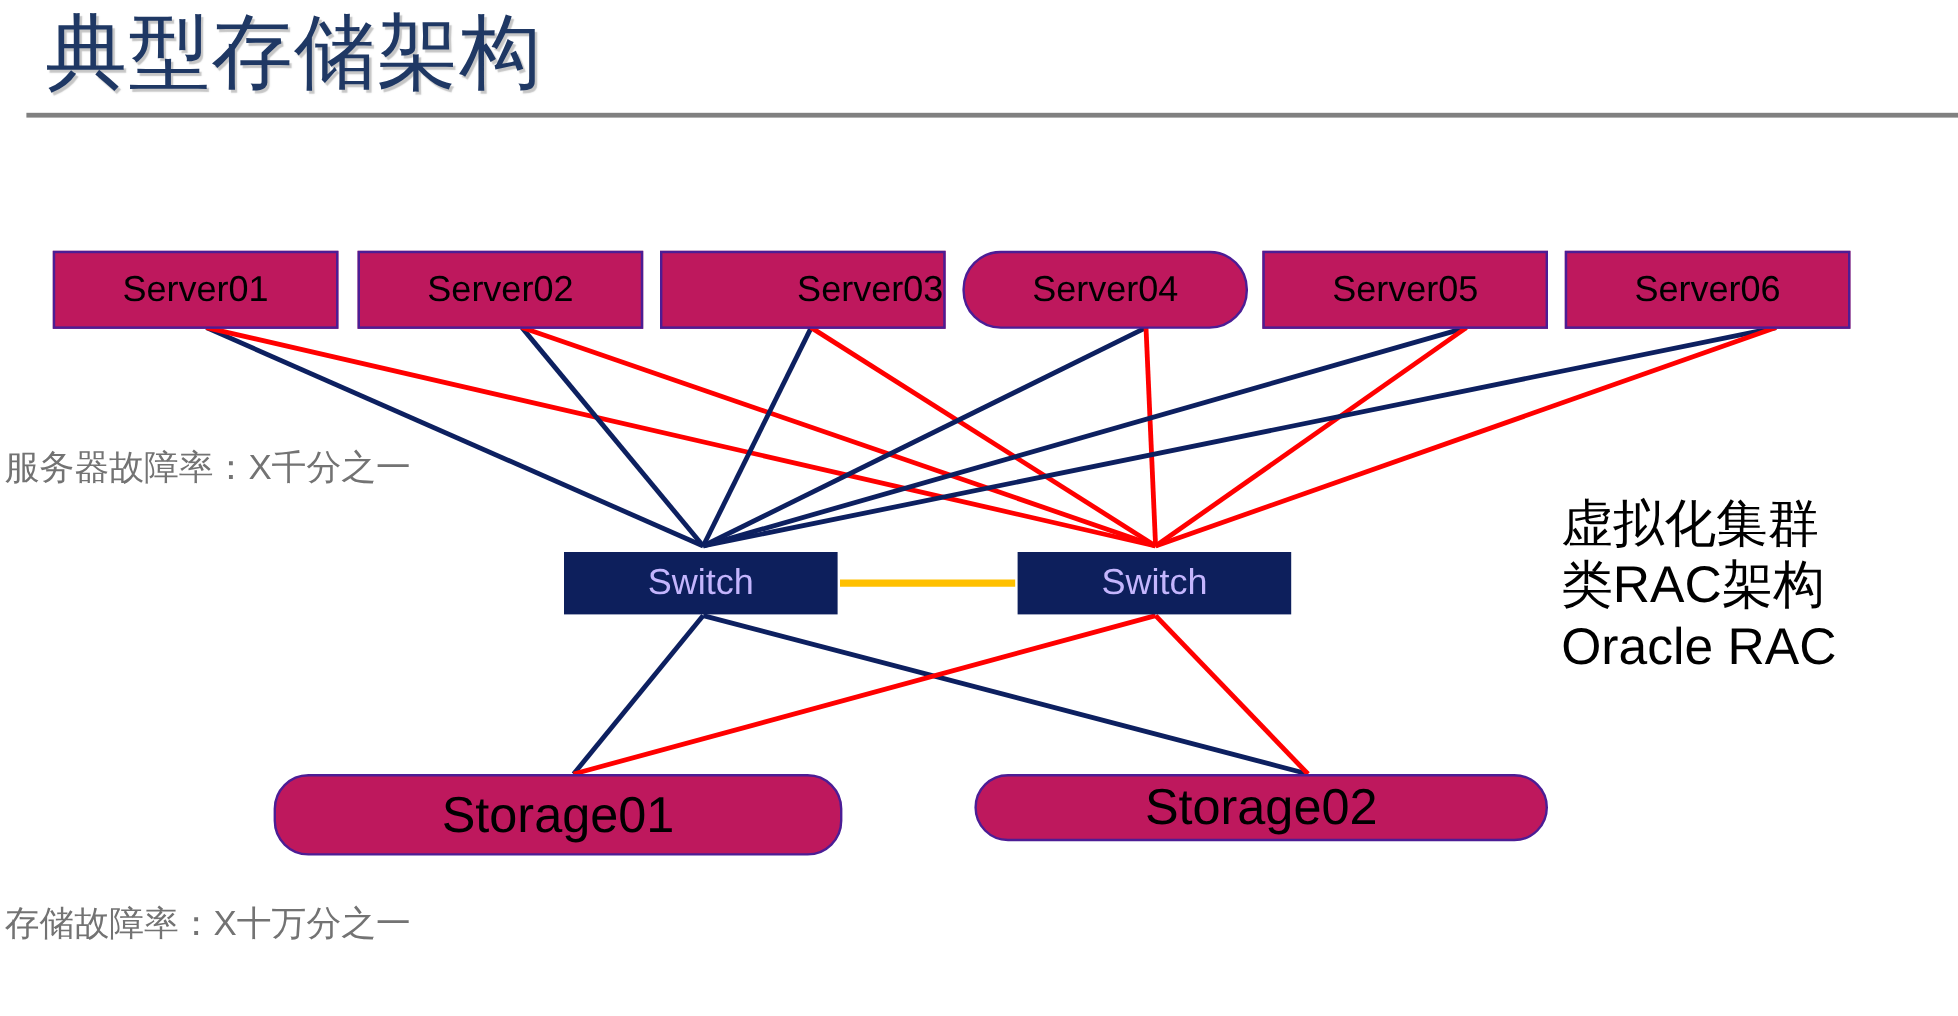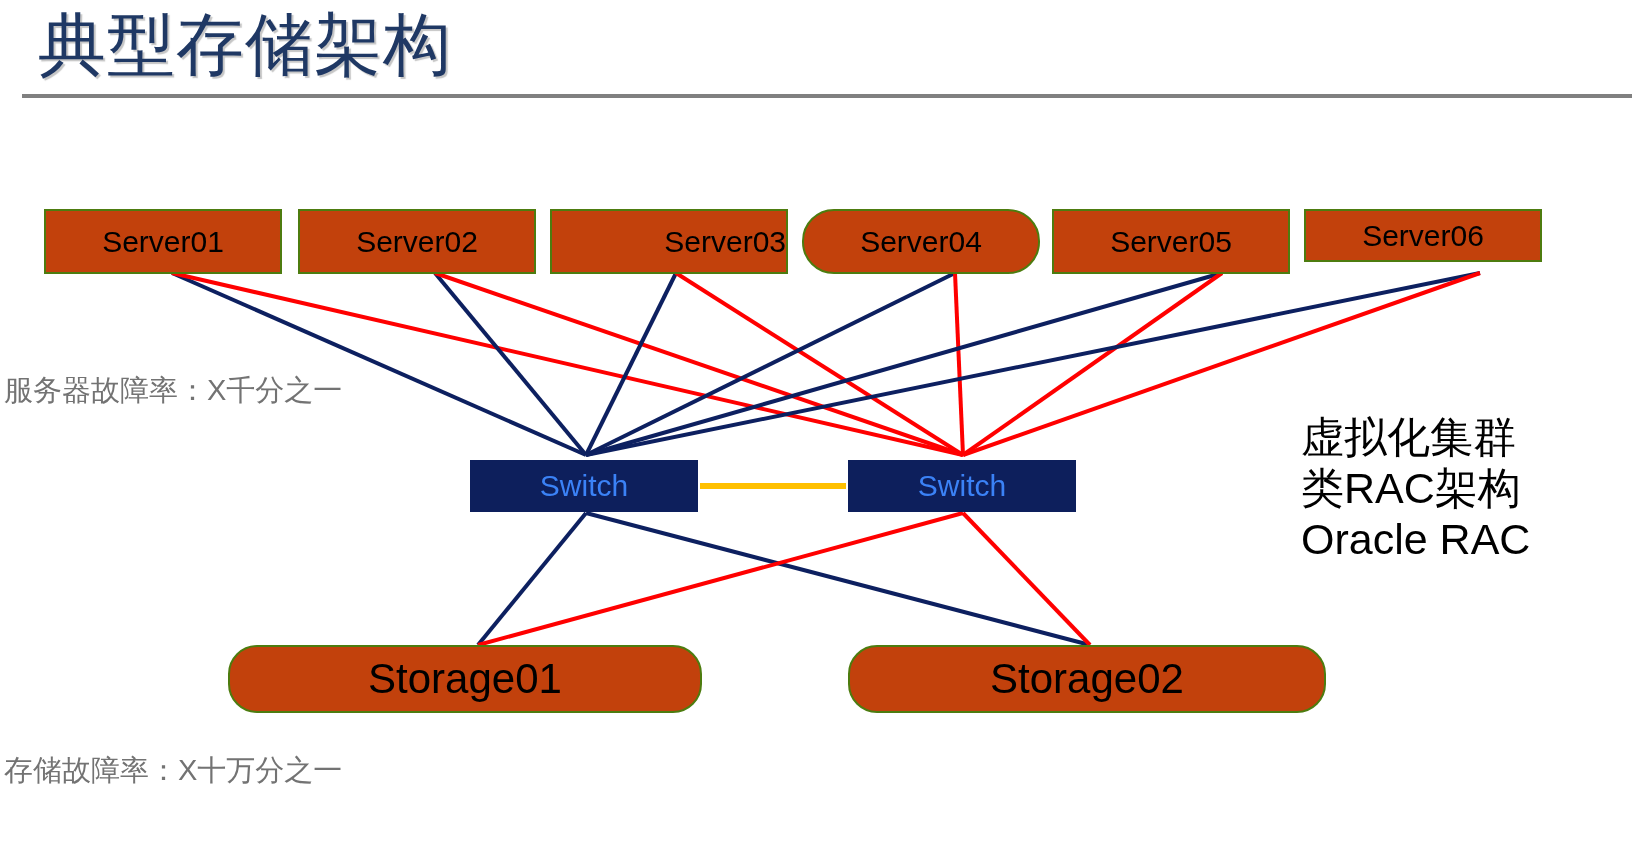--- a/index.html
+++ b/index.html
@@ -53,37 +53,37 @@
   .node {
     position: absolute;
     box-sizing: border-box;
     display: flex;
     align-items: center;
     justify-content: center;
     text-align: center;
   }
   .node.server,
   .node.storage {
-    background: #c2410c;
-    border: 2px solid #4d7c0f;
+    background: #be185d;
+    border: 2px solid #4c1d95;
     color: #000000;
   }
   .node.server {
     font-size: 30px;
     line-height: 34px;
   }
   .node.storage {
     font-size: 42px;
     line-height: 46px;
     border-radius: 29px;
   }
   .node.switch {
     background: #0d1f5c;
     border: none;
-    color: #3b82f6;
+    color: #c4b5fd;
     font-size: 30px;
     line-height: 34px;
   }
 
   
   .annotation {
     position: absolute;
     color: #737373;
     font-size: 29px;
     line-height: 36px;
@@ -137,35 +137,35 @@
   </div>
   <div class="node server" style="left: 550px; top: 209px; width: 238px; height: 65px; justify-content: flex-end;">
     <span>Server03</span>
   </div>
   <div class="node server" style="left: 802px; top: 209px; width: 238px; height: 65px; border-radius: 32px;">
     <span>Server04</span>
   </div>
   <div class="node server" style="left: 1052px; top: 209px; width: 238px; height: 65px;">
     <span>Server05</span>
   </div>
-  <div class="node server" style="left: 1304px; top: 209px; width: 238px; height: 53px;">
+  <div class="node server" style="left: 1304px; top: 209px; width: 238px; height: 65px;">
     <span>Server06</span>
   </div>
 
   <div class="node switch" style="left: 470px; top: 460px; width: 228px; height: 52px;">
     <span>Switch</span>
   </div>
   <div class="node switch" style="left: 848px; top: 460px; width: 228px; height: 52px;">
     <span>Switch</span>
   </div>
 
   <div class="node storage" style="left: 228px; top: 645px; width: 474px; height: 68px;">
     <span>Storage01</span>
   </div>
-  <div class="node storage" style="left: 848px; top: 645px; width: 478px; height: 68px;">
+  <div class="node storage" style="left: 812px; top: 645px; width: 478px; height: 56px;">
     <span>Storage02</span>
   </div>
 
   <div class="annotation" id="ann-server" style="left: 4px; top: 372px;">服务器故障率：X千分之一</div>
 
   <div class="annotation" id="ann-storage" style="left: 4px; top: 752px;">存储故障率：X十万分之一</div>
 
   <div id="right-note">
     <div>虚拟化集群</div>
     <div>类RAC架构</div>

